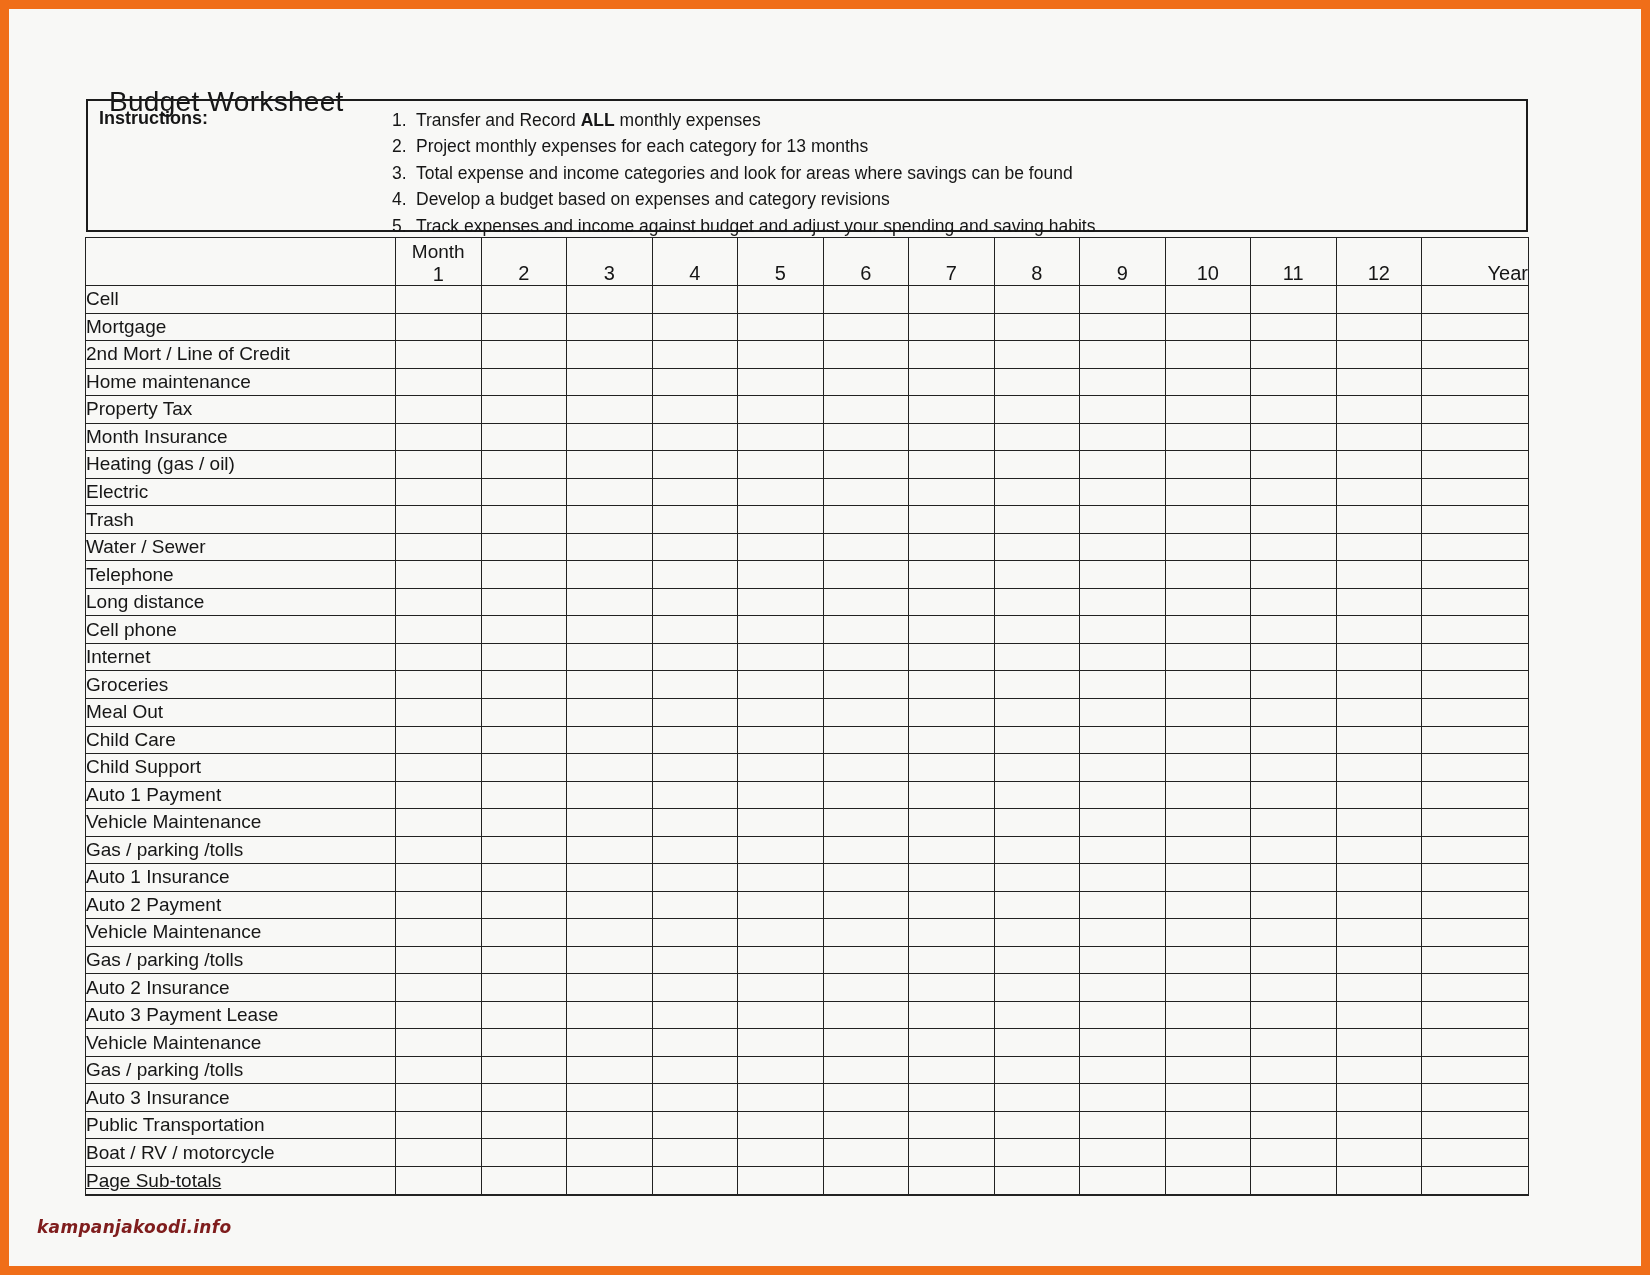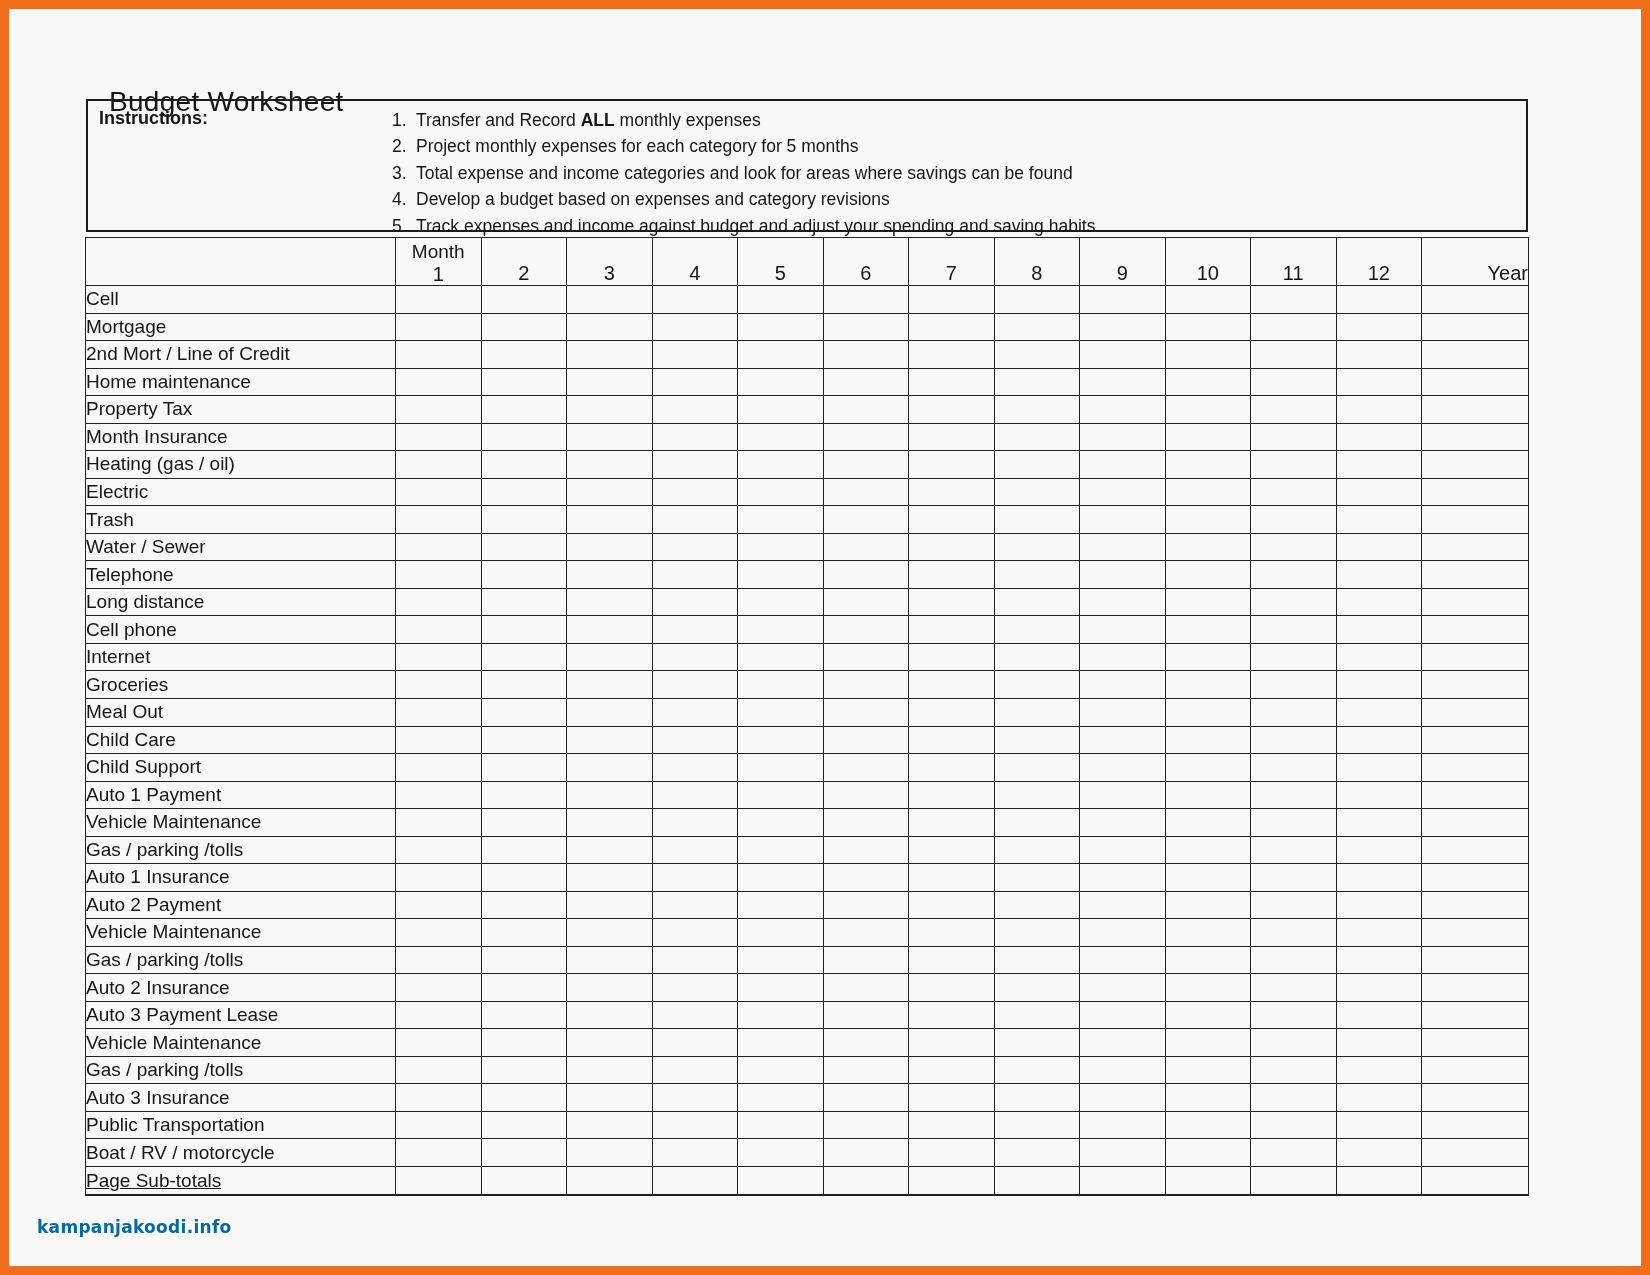--- a/index.html
+++ b/index.html
@@ -74,37 +74,38 @@
     border-left-width:2.5px;
     white-space:nowrap;
   }
   td.yearcol{border-right-width:2.5px;text-align:right;}
   tr.lastrow td{border-bottom-width:2.5px;text-decoration:underline;}
   .watermark{
     position:absolute;left:37px;top:1217px;
     font-family:"DejaVu Sans",sans-serif;
     font-weight:700;
     font-size:17px;
-    color:#0369a1;
+    color:#7f1d1d;
     letter-spacing:0.3px;
+    font-style:italic;
   }
 </style>
 </head>
 <body>
 
 <div class="page">
   <div class="frame"></div>
 
   <h1 class="title">Budget Worksheet</h1>
 
   <div class="instructions">
     <div class="instr-label">Instructions:</div>
     <div class="instr-list">
         <div class="instr-item"><span class="instr-num">1.</span><span><span>Transfer and Record </span><b>ALL</b><span> monthly expenses</span></span></div>
-        <div class="instr-item"><span class="instr-num">2.</span><span><span>Project monthly expenses for each category for 5 months</span></span></div>
+        <div class="instr-item"><span class="instr-num">2.</span><span><span>Project monthly expenses for each category for 13 months</span></span></div>
         <div class="instr-item"><span class="instr-num">3.</span><span><span>Total expense and income categories and look for areas where savings can be found</span></span></div>
         <div class="instr-item"><span class="instr-num">4.</span><span><span>Develop a budget based on expenses and category revisions</span></span></div>
         <div class="instr-item"><span class="instr-num">5.</span><span><span>Track expenses and income against budget and adjust your spending and saving habits</span></span></div>
       </div>
   </div>
 
   <table class="sheet">
       <colgroup>
         <col style="width: 310px;">
         <col style="width: 85.5px;">

